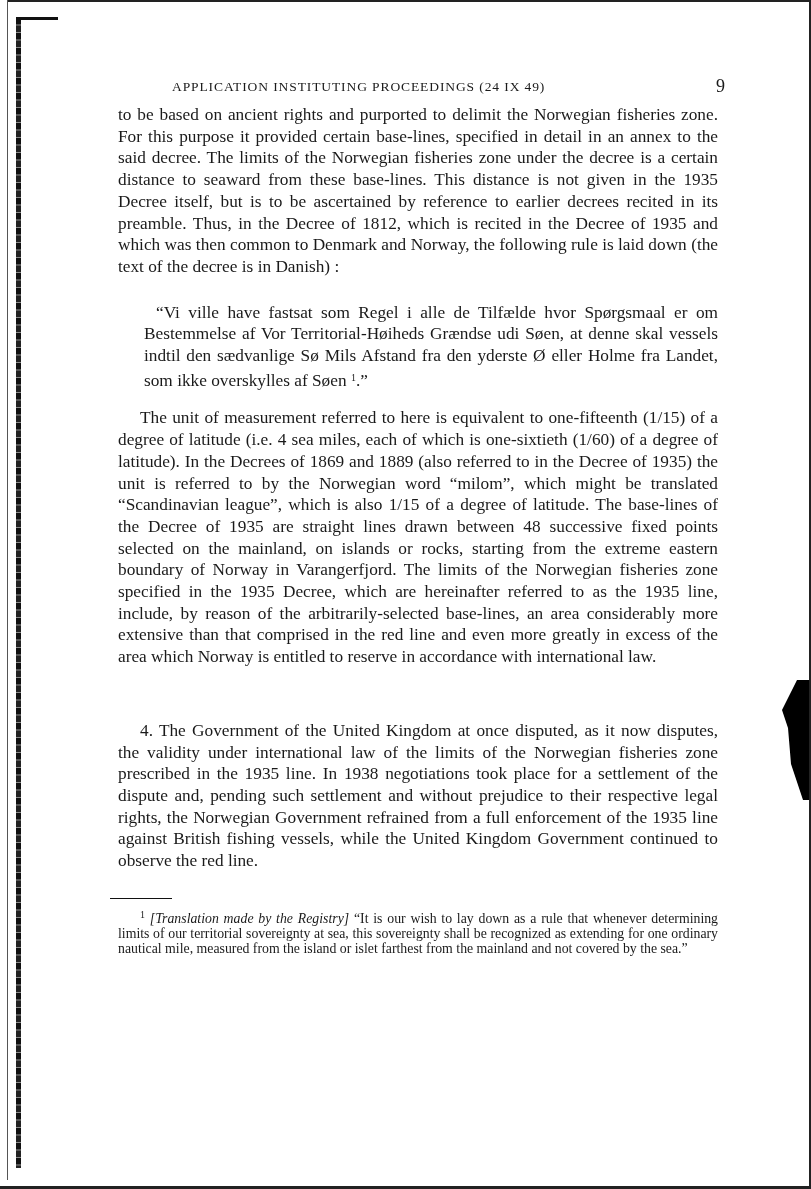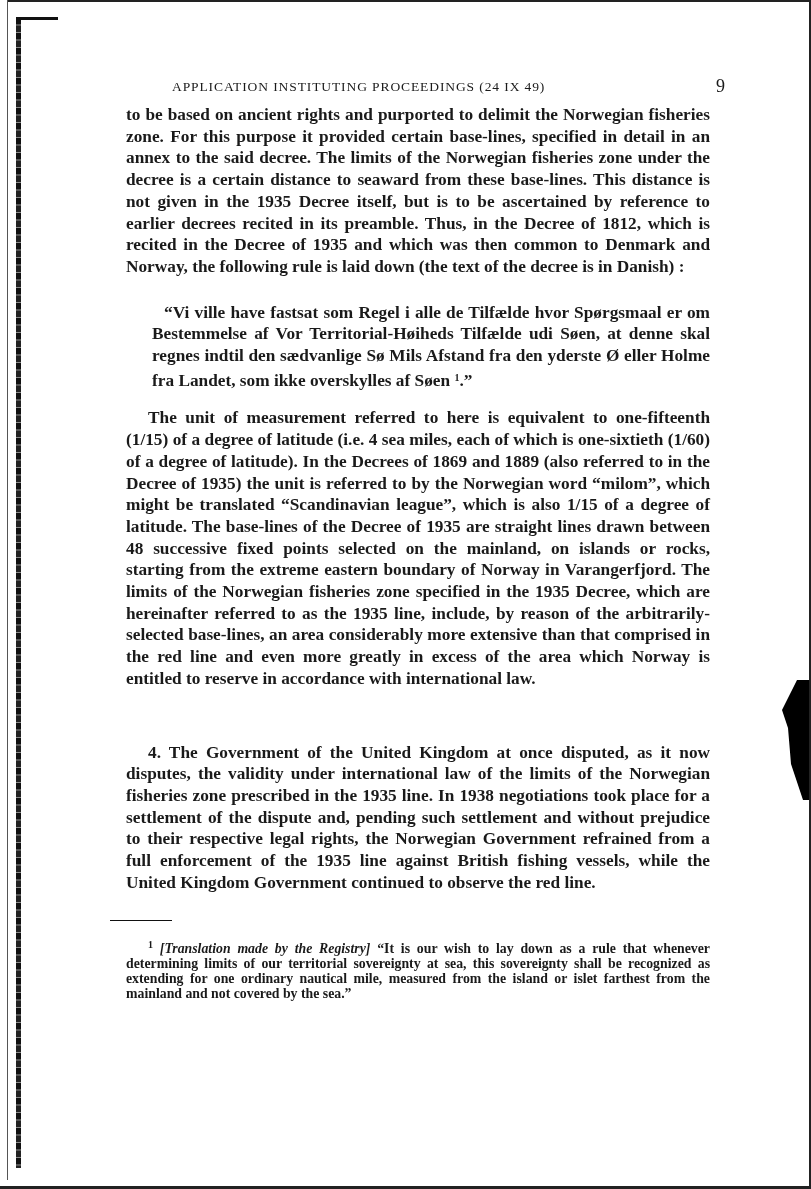--- a/index.html
+++ b/index.html
@@ -19,21 +19,21 @@
   .right-blot {
     position: absolute; left: 779px; top: 680px; width: 30px; height: 120px; background: #000;
     clip-path: polygon(60% 0, 100% 0, 100% 100%, 80% 100%, 40% 70%, 30% 40%, 10% 25%, 40% 10%);
   }
   .page { position: absolute; left: 110px; top: 70px; width: 616px; }
   .running-head {
     position: relative; height: 34px; font-size: 15px; letter-spacing: 1px; font-variant: small-caps;
   }
   .running-head .title { position: absolute; left: 62px; top: 9px; text-transform: uppercase; font-size: 13.5px; letter-spacing: 0.9px; }
   .running-head .num { position: absolute; right: 0; top: 6px; font-size: 18px; }
-  p { margin: 16px; font-size: 17.3px; line-height: 21.7px; text-align: justify; font-weight: bold; }
+  p { margin: 8px; font-size: 17.3px; line-height: 21.7px; text-align: justify; }
   .p1 { margin-top: 0; }
   .indent { text-indent: 22px; }
   .quote { margin: 24px 0 16px 26px; font-size: 17.3px; line-height: 21.7px; text-align: justify; }
   .quote .first { text-indent: 12px; }
   .para4 { margin-top: 52px; }
   .fn-rule { width: 62px; height: 1px; background: #111; margin: 26px 0 8px 0; }
   .footnote { font-size: 13.8px; line-height: 15px; text-align: justify; }
   .footnote .ital { font-style: italic; }
   sup { font-size: 10px; vertical-align: 5px; }
 </style>
@@ -50,21 +50,21 @@
 
 <div class="page">
   <div class="running-head">
     <span class="title">Application instituting proceedings (24 IX 49)</span>
     <span class="num">9</span>
   </div>
 
   <p class="p1">to be based on ancient rights and purported to delimit the Norwegian fisheries zone. For this purpose it provided certain base-lines, specified in detail in an annex to the said decree. The limits of the Norwegian fisheries zone under the decree is a certain distance to seaward from these base-lines. This distance is not given in the 1935 Decree itself, but is to be ascertained by reference to earlier decrees recited in its preamble. Thus, in the Decree of 1812, which is recited in the Decree of 1935 and which was then common to Denmark and Norway, the following rule is laid down (the text of the decree is in Danish) :</p>
 
   <div class="quote">
-    <p class="first"><span>“Vi ville have fastsat som Regel i alle de Tilfælde hvor Spørgsmaal er om Bestemmelse af Vor Territorial-Høiheds Tilfælde udi Søen, at denne skal regnes indtil den sædvanlige Sø Mils Afstand fra den yderste Ø eller Holme fra Landet, som ikke overskylles af Søen</span> <sup>1</sup><span>.”</span></p>
+    <p class="first"><span>“Vi ville have fastsat som Regel i alle de Tilfælde hvor Spørgsmaal er om Bestemmelse af Vor Territorial-Høiheds Grændse udi Søen, at denne skal vessels indtil den sædvanlige Sø Mils Afstand fra den yderste Ø eller Holme fra Landet, som ikke overskylles af Søen</span> <sup>1</sup><span>.”</span></p>
   </div>
 
   <p class="indent">The unit of measurement referred to here is equivalent to one-fifteenth (1/15) of a degree of latitude (i.e. 4 sea miles, each of which is one-sixtieth (1/60) of a degree of latitude). In the Decrees of 1869 and 1889 (also referred to in the Decree of 1935) the unit is referred to by the Norwegian word “milom”, which might be translated “Scandinavian league”, which is also 1/15 of a degree of latitude. The base-lines of the Decree of 1935 are straight lines drawn between 48 successive fixed points selected on the mainland, on islands or rocks, starting from the extreme eastern boundary of Norway in Varangerfjord. The limits of the Norwegian fisheries zone specified in the 1935 Decree, which are hereinafter referred to as the 1935 line, include, by reason of the arbitrarily-selected base-lines, an area considerably more extensive than that comprised in the red line and even more greatly in excess of the area which Norway is entitled to reserve in accordance with international law.</p>
 
   <p class="indent para4">4. The Government of the United Kingdom at once disputed, as it now disputes, the validity under international law of the limits of the Norwegian fisheries zone prescribed in the 1935 line. In 1938 negotiations took place for a settlement of the dispute and, pending such settlement and without prejudice to their respective legal rights, the Norwegian Government refrained from a full enforcement of the 1935 line against British fishing vessels, while the United Kingdom Government continued to observe the red line.</p>
 
   <div class="fn-rule"></div>
   <p class="footnote indent"><sup>1</sup> <span class="ital">[Translation made by the Registry]</span><span> “It is our wish to lay down as a rule that whenever determining limits of our territorial sovereignty at sea, this sovereignty shall be recognized as extending for one ordinary nautical mile, measured from the island or islet farthest from the mainland and not covered by the sea.”</span></p>
 </div>
 

